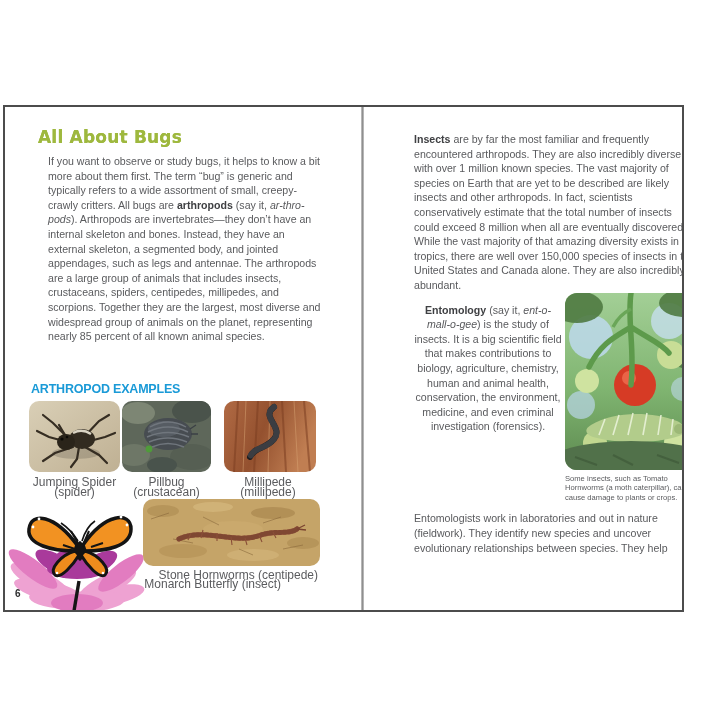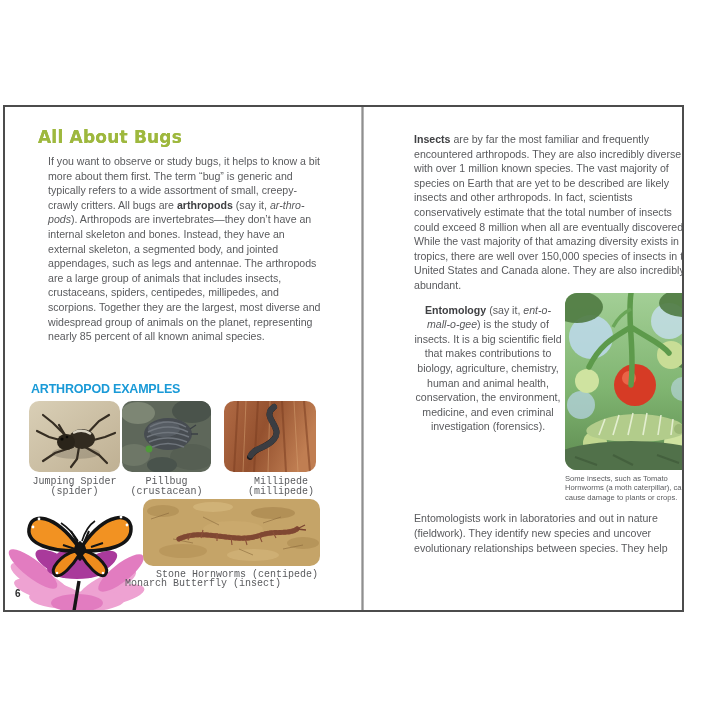--- a/index.html
+++ b/index.html
@@ -15,21 +15,21 @@
                 font-weight:700; font-size:17px; letter-spacing:.2px; color:#9eb83e;
                 text-shadow:0 0 .4px #9eb83e; }
   .body-copy { font-size:10.6px; line-height:14.6px; color:#595a5d; }
   .body-copy b { color:#3f4043; }
   .intro { position:absolute; left:43px; top:47px; width:274px; }
   .sec-head { position:absolute; left:26px; top:275px; font-size:12.5px; font-weight:700;
               letter-spacing:-.2px; color:#1a9ad7; }
 
   .photo { position:absolute; border-radius:10px; overflow:hidden; }
   .photo svg { display:block; }
-  .cap { position:absolute; font-size:10px; line-height:10px; color:#5a5b5e; text-align:center;font-family:Liberation Mono, monospace; }
+  .cap { position:absolute; font-size:12px; line-height:10px; color:#5a5b5e; text-align:center; }
 
   .rp { position:absolute; left:409px; top:25px; width:284px; }
   .rp p { margin:0; }
   .wrapRow { display:flex; align-items:flex-start; }
   .wrapRow .txtcol { width:148px; }
   .wrapRow .imgcol { width:133px; margin-left:3px; }
   .tomato-photo { width:133px; height:177px; border-radius:12px; overflow:hidden; }
   .photo-cap { margin-top:4px; font-size:7.6px; line-height:9.6px; color:#5a5b5e; }
   .ent-gap { margin-top:10px !important;text-align:center; }
   .p2b { margin-top:9px !important; }
@@ -121,21 +121,21 @@
               <path d="M46,0 L44,71"></path>
               <path d="M70,0 L74,71"></path>
           </g>
           <path d="M50,6 C36,16 60,26 50,38 C42,48 30,46 26,56" stroke="#1c1c1e" stroke-width="6" fill="none" stroke-linecap="round"></path>
           <path d="M50,6 C36,16 60,26 50,38 C42,48 30,46 26,56" stroke="#44464b" stroke-width="6" fill="none" stroke-linecap="round" stroke-dasharray="1.5,3" opacity=".8"></path>
         </svg>
       </div>
 
       <div class="cap" style="left:24px; top:370px; width:91px;">Jumping Spider (spider)</div>
       <div class="cap" style="left:117px; top:370px; width:89px;">Pillbug (crustacean)</div>
-      <div class="cap" style="left:230px; top:370px; width:92px;text-align:center;">Millipede (millipede)</div>
+      <div class="cap" style="left:217px; top:370px; width:92px;text-align:center;">Millipede (millipede)</div>
 
       <div class="butterfly-art">
         <svg width="154" height="128" viewBox="0 0 154 128">
 
           <g>
             <g fill="#eea2d2">
               <ellipse cx="38" cy="92" rx="34" ry="10" transform="rotate(28 38 92)"></ellipse>
               <ellipse cx="46" cy="102" rx="36" ry="10" transform="rotate(14 46 102)"></ellipse>
               <ellipse cx="60" cy="110" rx="34" ry="10" transform="rotate(4 60 110)"></ellipse>
               <ellipse cx="104" cy="96" rx="32" ry="10" transform="rotate(-26 104 96)"></ellipse>

